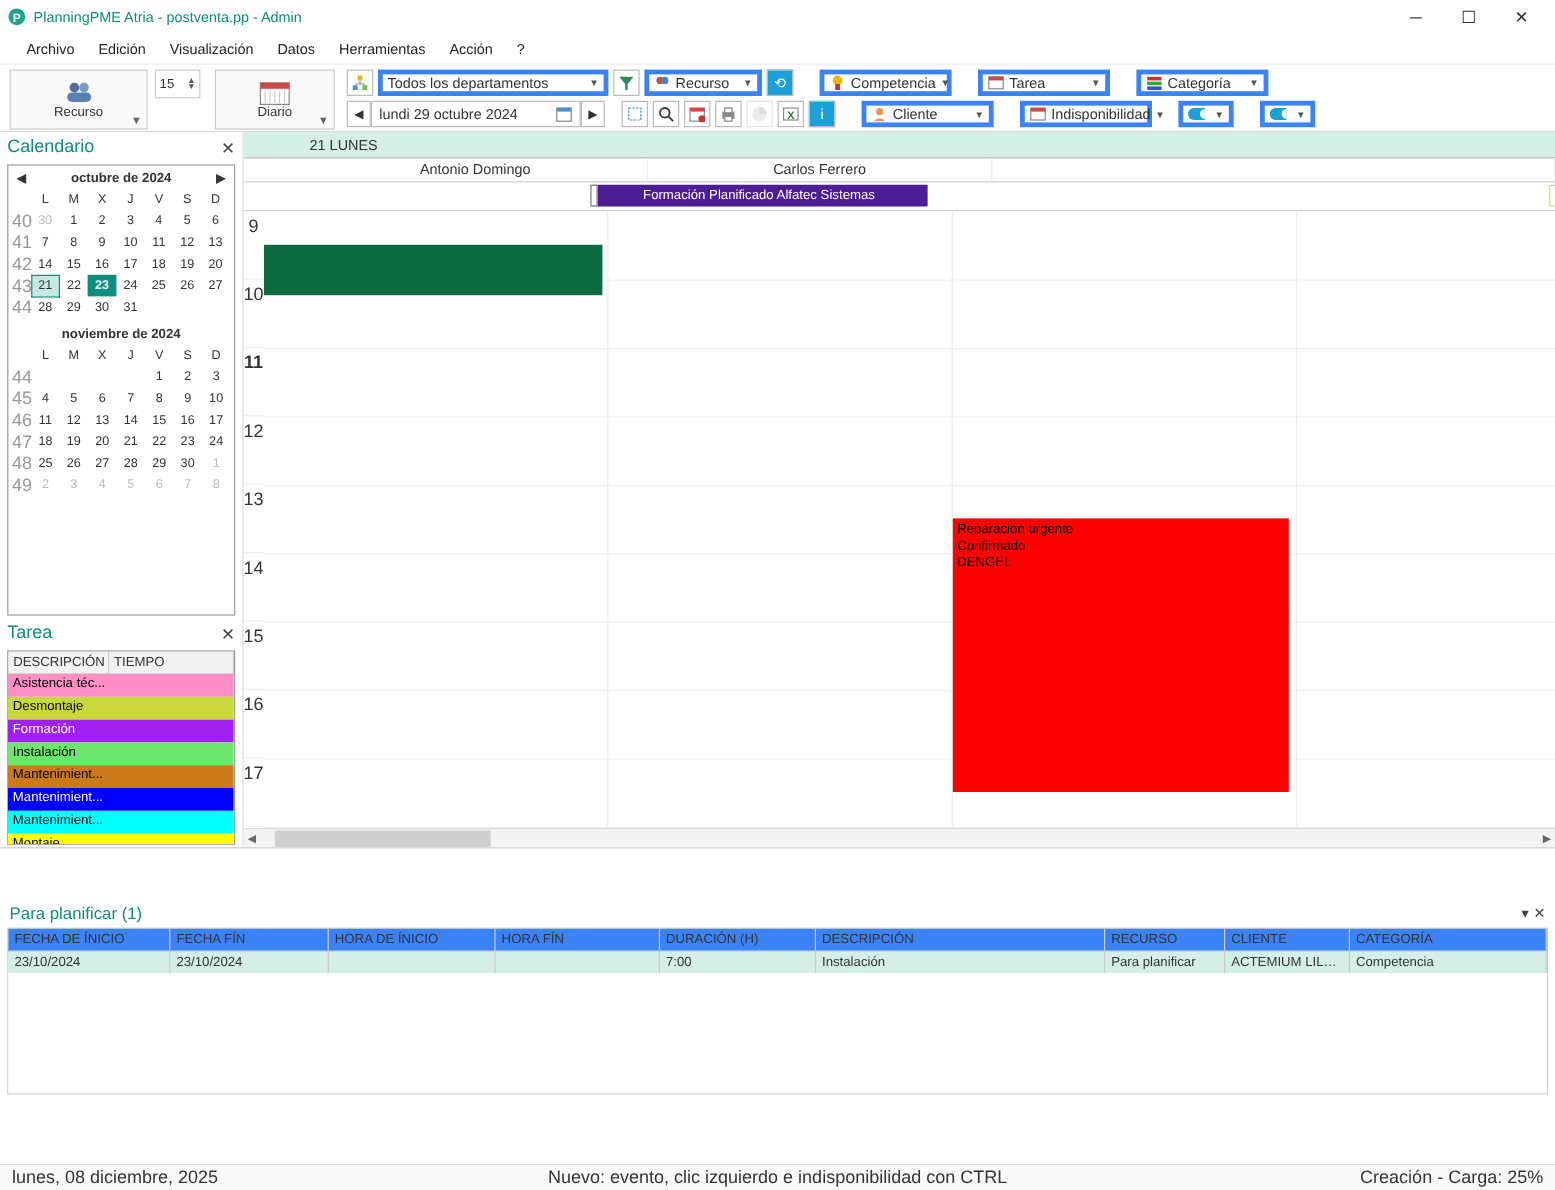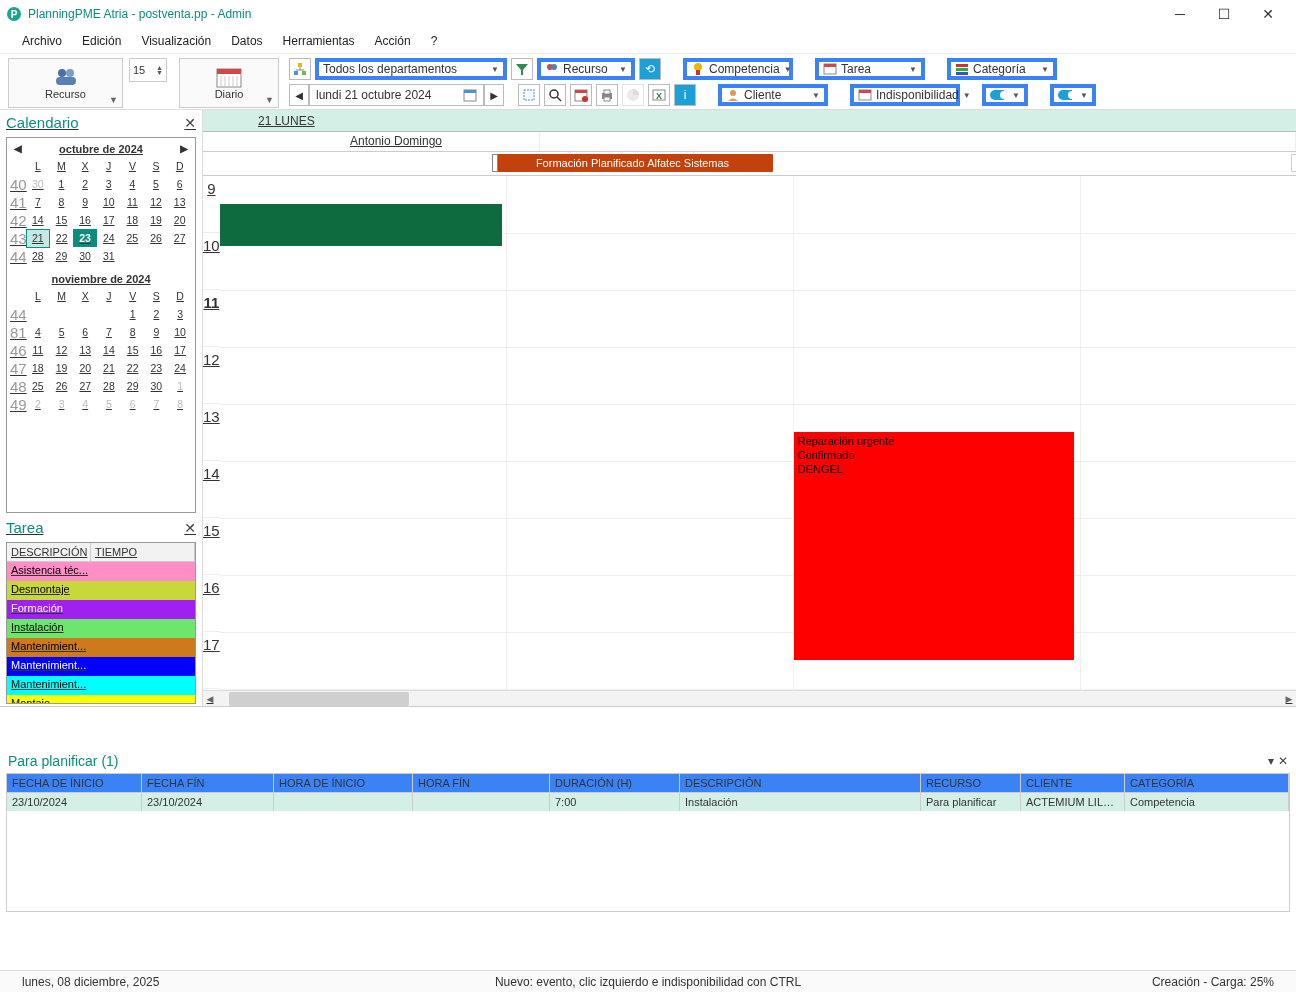--- a/index.html
+++ b/index.html
@@ -30,21 +30,21 @@
 .tool-row { display:flex; gap:4px; align-items:center; }
 .sq { width:22px; height:22px; border:1px solid #bbb; display:flex; align-items:center; justify-content:center; cursor:pointer; background:#fff; }
 .dropdown { height:22px; border:4px solid #3b82f6; background:#fff; display:flex; align-items:center; padding:0 4px; justify-content:space-between; cursor:pointer; gap:4px; }
 .dropdown .arrow { font-size:8px; color:#555; margin-left:auto; }
 .dropdown .ico { width:14px; height:14px; display:inline-flex; align-items:center; justify-content:center;}
 .date-nav { display:flex; align-items:center; }
 .date-nav .navbtn { width:20px; height:22px; border:1px solid #bbb; display:flex; align-items:center; justify-content:center; cursor:pointer; font-size:10px; }
 .date-nav .datefield { height:22px; border:1px solid #bbb; display:flex; align-items:center; padding:0 6px; gap:6px; min-width:175px;}
 
 
-.main { display:flex; height: 596px; text-decoration: underline; }
+.main { display:flex; height: 596px; }
 .left-col { width: 202px; display:flex; flex-direction:column; }
 .panel-header { display:flex; justify-content:space-between; align-items:center; padding:4px 6px; }
 .panel-header .title { color:#0b8e7e; font-size:15px; }
 .panel-header .close { cursor:pointer; font-size:14px; color:#444;}
 
 .mini-cal-wrap { border:1px solid #999; margin:2px 6px; background:#fff; padding:3px; height: 376px; overflow:hidden;}
 .mini-cal { font-size:11px; }
 .mini-cal .month-hdr { text-align:center; font-weight:bold; padding:2px 0; position:relative;}
 .mini-cal .month-hdr .navl, .mini-cal .month-hdr .navr { position:absolute; top:2px; cursor:pointer; color:#333; font-size:10px;}
 .mini-cal .month-hdr .navl { left:4px; } .mini-cal .month-hdr .navr { right:4px;}
@@ -66,21 +66,21 @@
 .sched-day-hdr { height:22px; background:#d3efe6; border-bottom:1px solid #bbb; display:flex; align-items:center; padding-left:55px; font-size:12px; color:#333;}
 .sched-res-hdr { height:20px; display:flex; border-bottom:1px solid #ccc;}
 .sched-res-hdr .timecol { width:50px;}
 .sched-res-hdr .rescol { flex:1; min-width:287px; max-width:287px; text-align:center; padding:2px 0; font-size:12px; border-right:1px solid #eee;}
 .sched-res-hdr .rescol.last { max-width:none; }
 .sched-all-day { height:24px; display:flex; border-bottom:1px solid #ccc; position:relative;}
 .sched-all-day .timecol { width:50px;}
 .sched-all-day .rescol { flex:1; min-width:287px; max-width:287px; position:relative;}
 .sched-all-day .rescol.last { max-width:none; }
 .allday-event { position:absolute; top:2px; left:2px; right:4px; height:18px; display:flex; align-items:center; justify-content:center; font-size:11px; border-radius:1px;}
-.allday-event.purple { background:#c2410c; color:#fff; }
+.allday-event.purple { background:#4c1d95; color:#fff; }
 .allday-event.purple::before { content:''; position:absolute; left:0; top:0; bottom:0; width:4px; background:#fff; border:1px solid #888;}
 .allday-event.yellow { background:#ffff00; color:#000; border:1px solid #ccc;}
 .allday-event.yellow::before { content:''; position:absolute; left:0; top:0; bottom:0; width:4px; background:#fff; border-right:1px solid #999;}
 
 .sched-grid { flex:1; display:flex; position:relative; overflow:hidden;}
 .time-axis { width:50px; display:flex; flex-direction:column;}
 .time-axis .hour { height:57px; border-bottom:1px solid #eee; display:flex; align-items:flex-start; justify-content:center; padding-top:4px; font-size:15px; color:#333;}
 .time-axis .hour.bold { font-weight:bold; }
 .grid-cols { flex:1; display:flex; position:relative;}
 .grid-col { flex:1; min-width:287px; max-width:287px; border-right:1px solid #eee; position:relative;}
@@ -102,21 +102,21 @@
 .plan-hdr-row .icons { display:flex; gap:4px;}
 .plan-hdr-row .icons span { cursor:pointer; font-size:12px; color:#444;}
 .plan-table { border:1px solid #ccc; margin:2px 6px;}
 .plan-table .hdr { display:flex; background:#3b82f6; border-bottom:1px solid #ccc;}
 .plan-table .hdr div, .plan-table .row div { padding:3px 5px; font-size:11px; border-right:1px solid #ccc; white-space:nowrap; overflow:hidden; text-overflow:ellipsis;}
 .plan-table .row { display:flex; background:#d3efe6;}
 .plan-table .body-fill { height:100px; background:#fff;}
 .c1{width:135px}.c2{width:132px}.c3{width:139px}.c4{width:137px}.c5{width:130px}.c6{width:241px}.c7{width:100px}.c8{width:104px}.c9{flex:1}
 
 
-.statusbar { position:absolute; bottom:0; left:0; right:0; height:22px; border-top:1px solid #ddd; display:flex; align-items:center; justify-content:space-between; padding:0 22px; font-size:12px; color:#333; background:#fafafa;}
+.statusbar { position:absolute; bottom:0; left:0; right:0; height:22px; border-top:1px solid #ddd; display:flex; align-items:center; justify-content:space-between; padding:0 10px; font-size:15px; color:#333; background:#fafafa;}
 .statusbar .center { position:absolute; left:50%; transform:translateX(-50%);}
 
 svg { display:block; }
 </style>
 </head>
 <body>
 
 <div class="titlebar">
   <div class="titlebar-left">
     <span class="app-icon">
@@ -240,21 +240,21 @@
             </svg>
           </span>
         <span>Categoría</span>
           <span class="arrow">▼</span>
       </div>
     </div>
     <div class="tool-row">
       <div class="date-nav">
         <div class="navbtn">◀</div>
         <div class="datefield">
-          <span>lundi    21   octubre   2024</span>
+          <span>lundi    29   octubre   2024</span>
           <span class="ico" style="margin-left:auto;">
               <svg width="14" height="14">
                 <rect x="1" y="2" width="12" height="11" fill="#fff" stroke="#888"></rect>
                 <rect x="1" y="2" width="12" height="3" fill="#4a90d9"></rect>
               </svg>
             </span>
         </div>
         <div class="navbtn">▶</div>
       </div>
       <div style="width:6px;"></div>
@@ -435,21 +435,21 @@
                 <td class="wk">44</td>
                 <td class=""></td>
                 <td class=""></td>
                 <td class=""></td>
                 <td class=""></td>
                 <td class="">1</td>
                 <td class="">2</td>
                 <td class="">3</td>
               </tr>
               <tr>
-                <td class="wk">81</td>
+                <td class="wk">45</td>
                 <td class="">4</td>
                 <td class="">5</td>
                 <td class="">6</td>
                 <td class="">7</td>
                 <td class="">8</td>
                 <td class="">9</td>
                 <td class="">10</td>
               </tr>
               <tr>
                 <td class="wk">46</td>
@@ -517,20 +517,21 @@
     </div>
   </div>
 
   <div class="schedule">
     <div class="sched-day-hdr">
       <span>21 LUNES</span>
     </div>
     <div class="sched-res-hdr" id="res-hdr">
         <div class="timecol"></div>
         <div class="rescol">Antonio Domingo</div>
+        <div class="rescol">Carlos Ferrero</div>
         <div class="rescol last"></div>
       </div>
     <div class="sched-all-day" id="allday-row">
         <div class="timecol"></div>
         <div class="rescol"></div>
         <div class="rescol">
           <div class="allday-event purple">Formación Planificado Alfatec Sistemas</div>
         </div>
         <div class="rescol"></div>
         <div class="rescol last">

